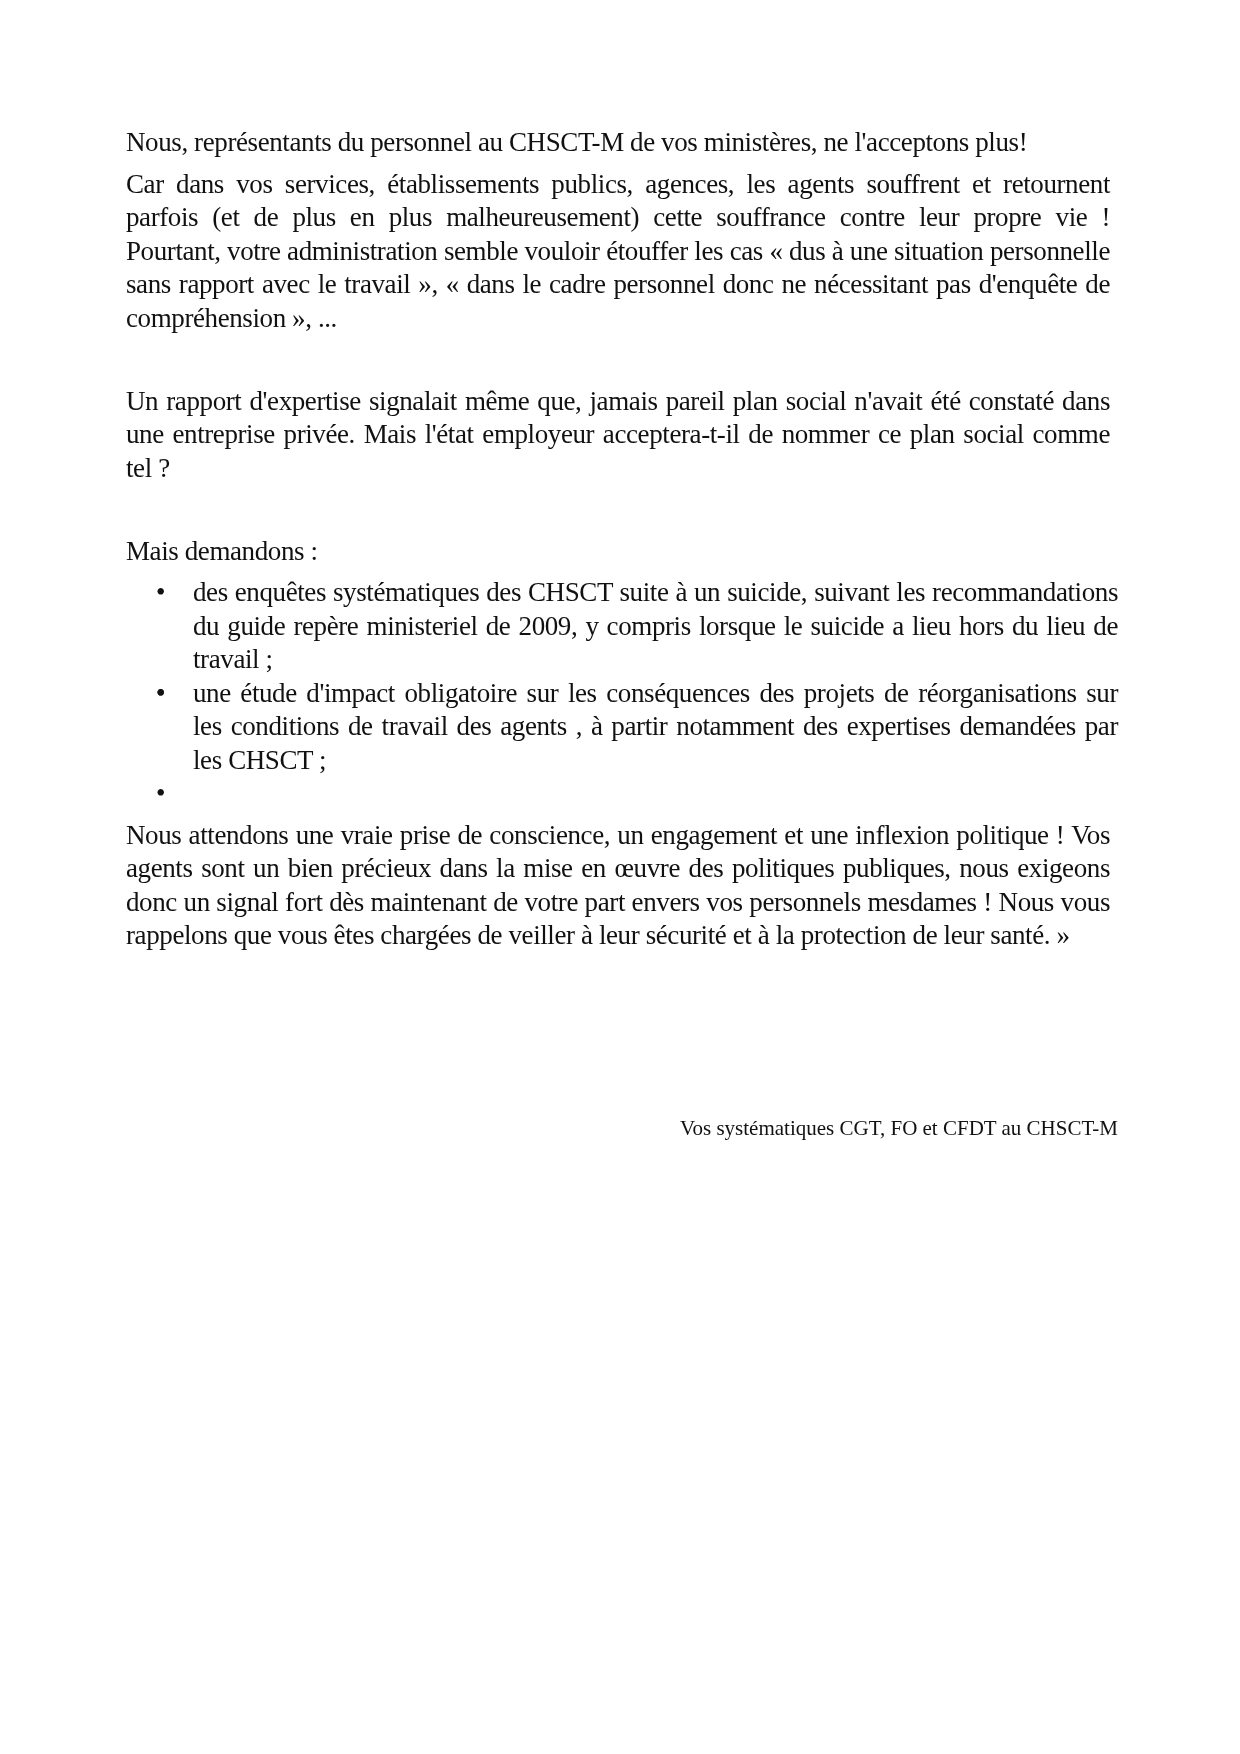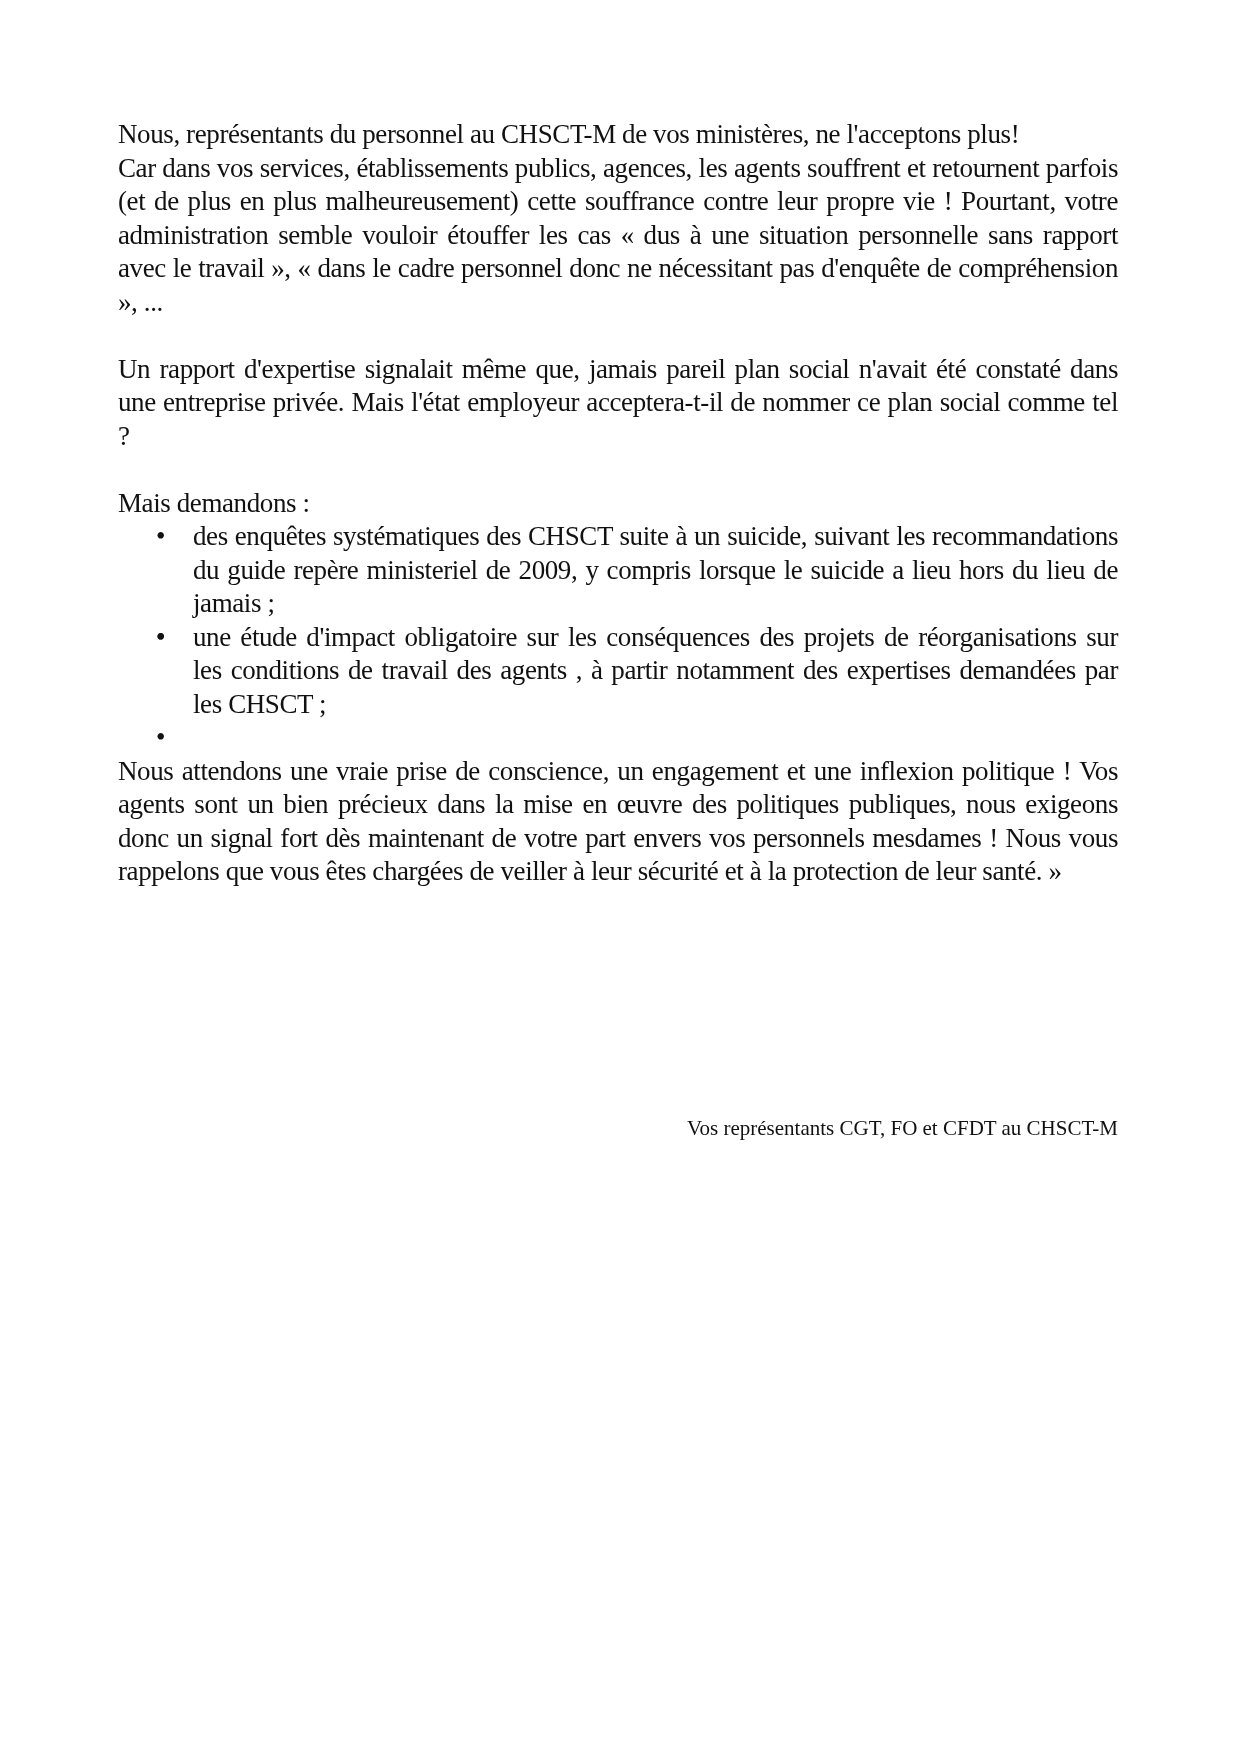--- a/index.html
+++ b/index.html
@@ -18,21 +18,21 @@
       position: absolute;
       left: 118px;
       top: 118px;
       width: 1000px;
       font-family: "Liberation Serif", "DejaVu Serif", serif;
       font-size: 27px;
       line-height: 33.5px;
       letter-spacing: -0.4px;
     }
     .page p {
-      margin: 0;
+      margin: 8px;
       text-align: justify;
     }
     .gap {
       height: 33.5px;
     }
     ul.demands {
       margin: 0;
       padding: 0;
       list-style: none;
     }
@@ -64,30 +64,30 @@
 <div class="page">
   <p>Nous, représentants du personnel au CHSCT-M de vos ministères, ne l'acceptons plus!</p>
   <p>Car dans vos services, établissements publics, agences, les agents souffrent et retournent parfois  (et de plus en plus malheureusement) cette souffrance contre leur propre vie ! Pourtant, votre administration semble vouloir étouffer les cas « dus à une situation personnelle sans rapport avec le travail », « dans le cadre personnel donc ne nécessitant pas d'enquête de compréhension », ...</p>
   <div class="gap"></div>
   <p>Un rapport d'expertise signalait même que, jamais pareil plan social n'avait été constaté dans une entreprise privée. Mais l'état employeur acceptera-t-il de nommer ce plan social comme tel ?</p>
   <div class="gap"></div>
   <p>Mais demandons :</p>
   <ul class="demands">
     <li>
       <span class="bullet">•</span>
-      <span>des enquêtes systématiques des CHSCT suite à un suicide, suivant les recommandations du guide repère ministeriel de 2009, y compris lorsque le suicide a lieu hors du lieu de jamais ;</span>
+      <span>des enquêtes systématiques des CHSCT suite à un suicide, suivant les recommandations du guide repère ministeriel de 2009, y compris lorsque le suicide a lieu hors du lieu de travail ;</span>
     </li>
     <li>
       <span class="bullet">•</span>
     </li>
     <li>
       <span class="bullet">•</span>
       <span>une étude d'impact obligatoire sur les conséquences des projets de réorganisations sur les conditions de travail des agents , à partir notamment des expertises demandées par les CHSCT ;</span>
     </li>
     <li>
       <span class="bullet">•</span>
     </li>
   </ul>
   <div class="gap"></div>
   <p>Nous attendons une vraie prise de conscience, un engagement et une inflexion politique ! Vos agents sont un bien précieux dans la mise en œuvre des politiques publiques, nous exigeons donc un signal fort dès maintenant de votre part envers vos personnels mesdames ! Nous vous rappelons que vous êtes chargées de veiller à leur sécurité et à la protection de leur santé.  »</p>
 </div>
 
-<div class="signature">Vos représentants CGT, FO et CFDT au CHSCT-M</div>
+<div class="signature">Vos systématiques CGT, FO et CFDT au CHSCT-M</div>
 
 </body></html>

